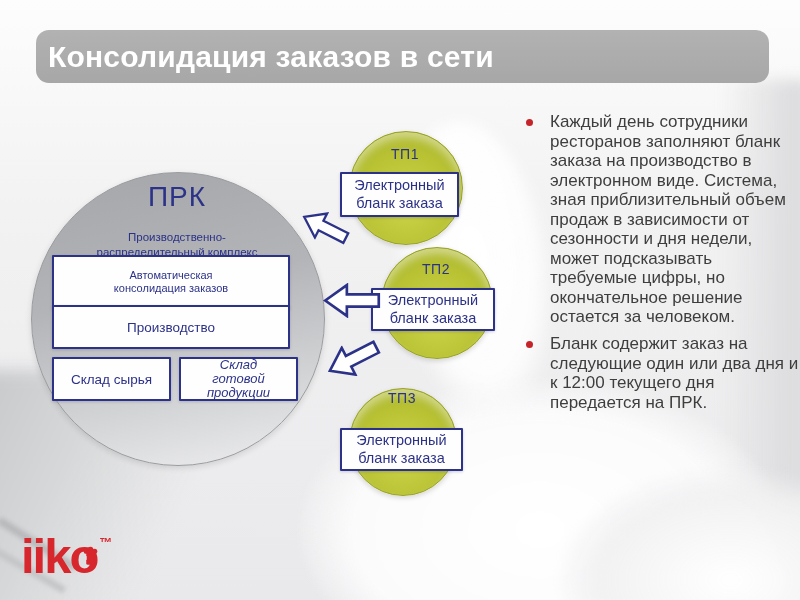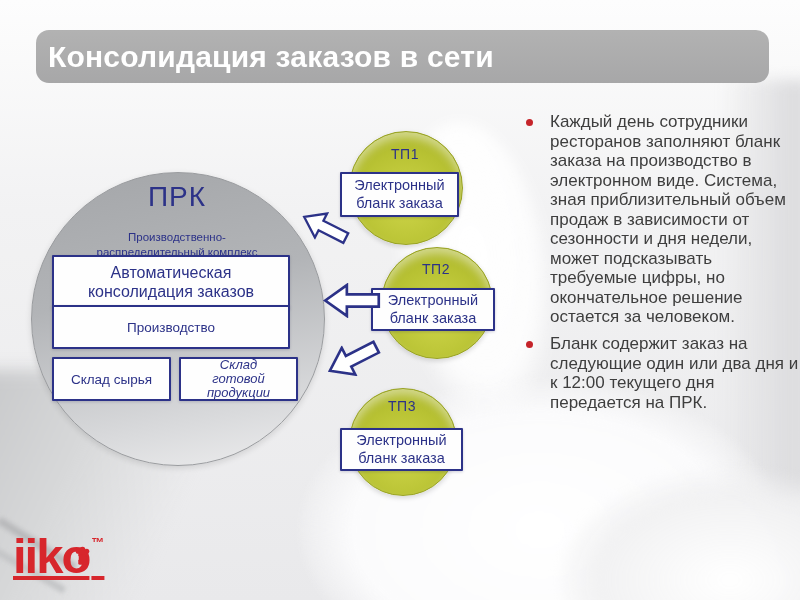--- a/index.html
+++ b/index.html
@@ -32,40 +32,40 @@
   
   .prk-circle{left:31px;top:172px;width:292px;height:292px;border-radius:50%;
               background:linear-gradient(168deg,#a4a6a9 0%,#b2b4b7 40%,#d9dadc 80%,#eeeeef 100%);
               border:1px solid #9a9c9f;box-shadow:0 2px 6px rgba(0,0,0,.12);}
   .prk-title{left:31px;top:181px;width:292px;text-align:center;color:#2c3288;font-size:28px;letter-spacing:1px;}
   .prk-subtitle{left:77px;top:218px;width:200px;text-align:center;color:#2c3288;font-size:11.5px;line-height:1.3;margin-top:12px;}
   
   .wbox{position:absolute;background:#fefefe;border:2.5px solid #2c3288;border-radius:1px;
         display:flex;align-items:center;justify-content:center;text-align:center;
         color:#2c3288;white-space:pre-line;box-shadow:0 1px 3px rgba(40,40,80,.2);box-sizing:border-box;}
-  .b-consol{left:52px;top:255px;width:238px;height:54px;font-size:16px;line-height:1.2;}
+  .b-consol{left:52px;top:255px;width:238px;height:54px;font-size:11px;line-height:1.2;}
   .b-prod  {left:52px;top:305px;width:238px;height:44px;font-size:13.5px;}
   .b-raw   {left:52px;top:357px;width:119px;height:44px;font-size:13.5px;}
   .b-fin   {left:179px;top:357px;width:119px;height:44px;font-size:13px;line-height:1.1;font-style:italic;}
   .tp-box  {font-size:14.5px;line-height:1.18;}
   
   .tp-circle{position:absolute;border-radius:50%;
              background:radial-gradient(circle at 50% 62%,#ced549 0%,#b8c233 55%,#a5af28 95%);
              border:1px solid #98a224;box-shadow:inset 0 6px 8px rgba(255,255,255,.45),0 2px 5px rgba(0,0,0,.15);}
   .tp-label{position:absolute;text-align:center;color:#2c3288;font-size:14px;letter-spacing:.5px;}
   
   .arrow{position:absolute;}
   .arrow svg{display:block;}
   
   .bullets{left:511px;top:104px;width:284px;list-style:none;margin:8px;padding:0;}
   .bullets li{position:relative;padding-left:31px;margin-bottom:7px;
               font-size:17px;line-height:1.15;color:#3e3e3e;}
   .dot{position:absolute;left:7px;top:6.5px;width:7px;height:7px;border-radius:50%;background:#c5242a;}
   
-  .logo{left:13px;top:532px;color:#d7262c;font-size:49px;font-weight:800;letter-spacing:-2px;line-height:1;text-decoration:underline;}
+  .logo{left:21px;top:532px;color:#d7262c;font-size:49px;font-weight:800;letter-spacing:-2px;line-height:1;}
   .logo .tm{font-size:13px;font-weight:bold;vertical-align:top;position:relative;top:4px;margin-left:2px;letter-spacing:0;}
   .chef{position:absolute;left:61px;top:-8px;}
 </style>
 </head>
 <body>
 
 <div class="slide">
 
   <div class="bg-shape bg-glass"></div>
   <div class="bg-shape bg-grayL"></div>
@@ -106,21 +106,21 @@
   </div>
 
   <div class="tp-circle" style="left:381px;top:247px;width:110px;height:110px;"></div>
   <div class="tp-label" style="left:381px;top:261px;width:110px;">ТП2</div>
   <div class="wbox tp-box" style="left:371px;top:288px;width:124px;height:43px;">
     <span>Электронный
 бланк заказа</span>
   </div>
 
   <div class="tp-circle" style="left:349px;top:388px;width:106px;height:106px;"></div>
-  <div class="tp-label" style="left:349px;top:398px;width:106px;">ТП3</div>
+  <div class="tp-label" style="left:349px;top:390px;width:106px;">ТП3</div>
   <div class="wbox tp-box" style="left:340px;top:428px;width:123px;height:43px;">
     <span>Электронный
 бланк заказа</span>
   </div>
 
   <div class="arrow" style="left:299px;top:212px;transform:rotate(27deg);">
     <svg width="52" height="31" viewBox="0 0 58 34">
         <polygon points="3,17 24,2 24,11 55,11 55,23 24,23 24,32" fill="#ffffff" stroke="#2c3288" stroke-width="2.6"></polygon>
       </svg>
   </div>

